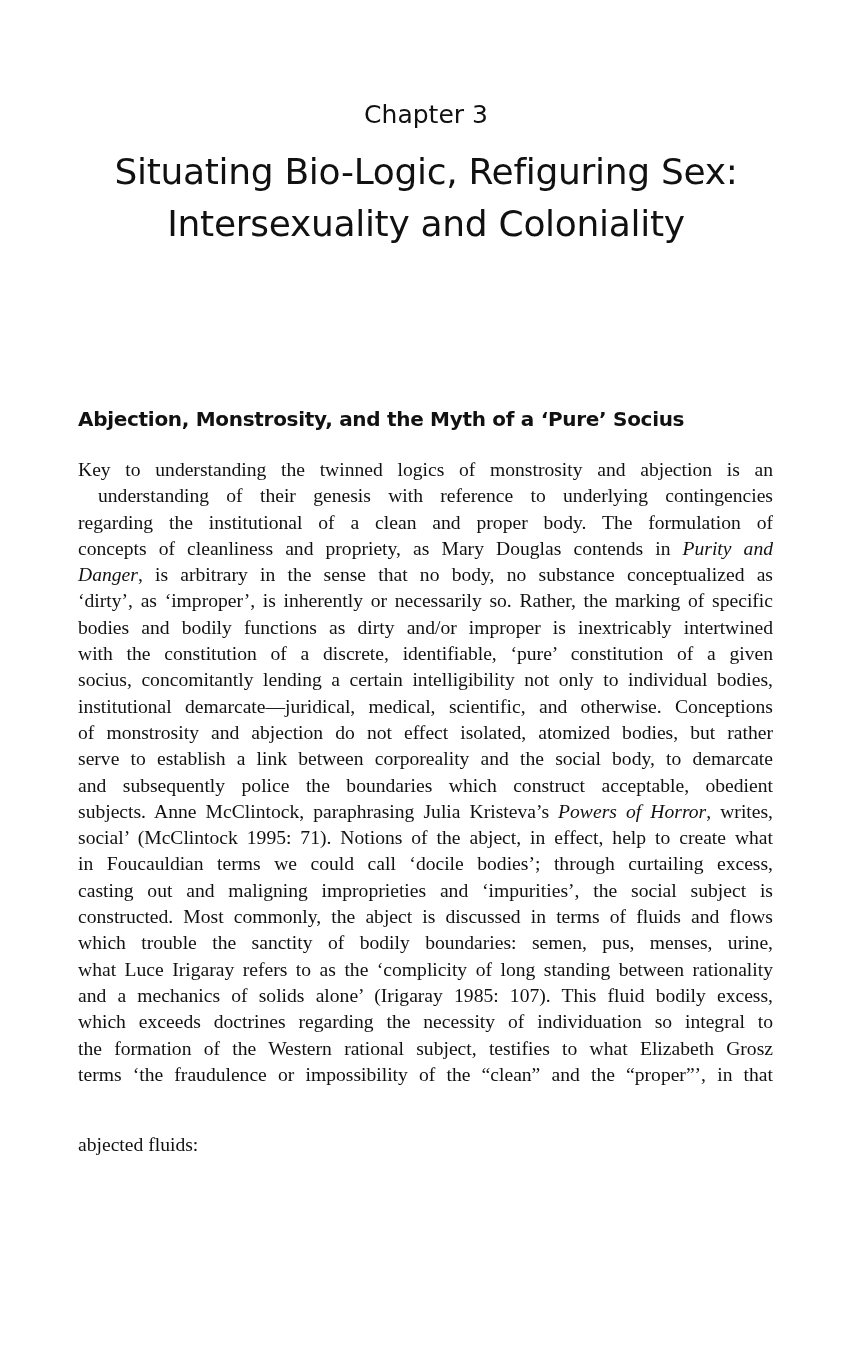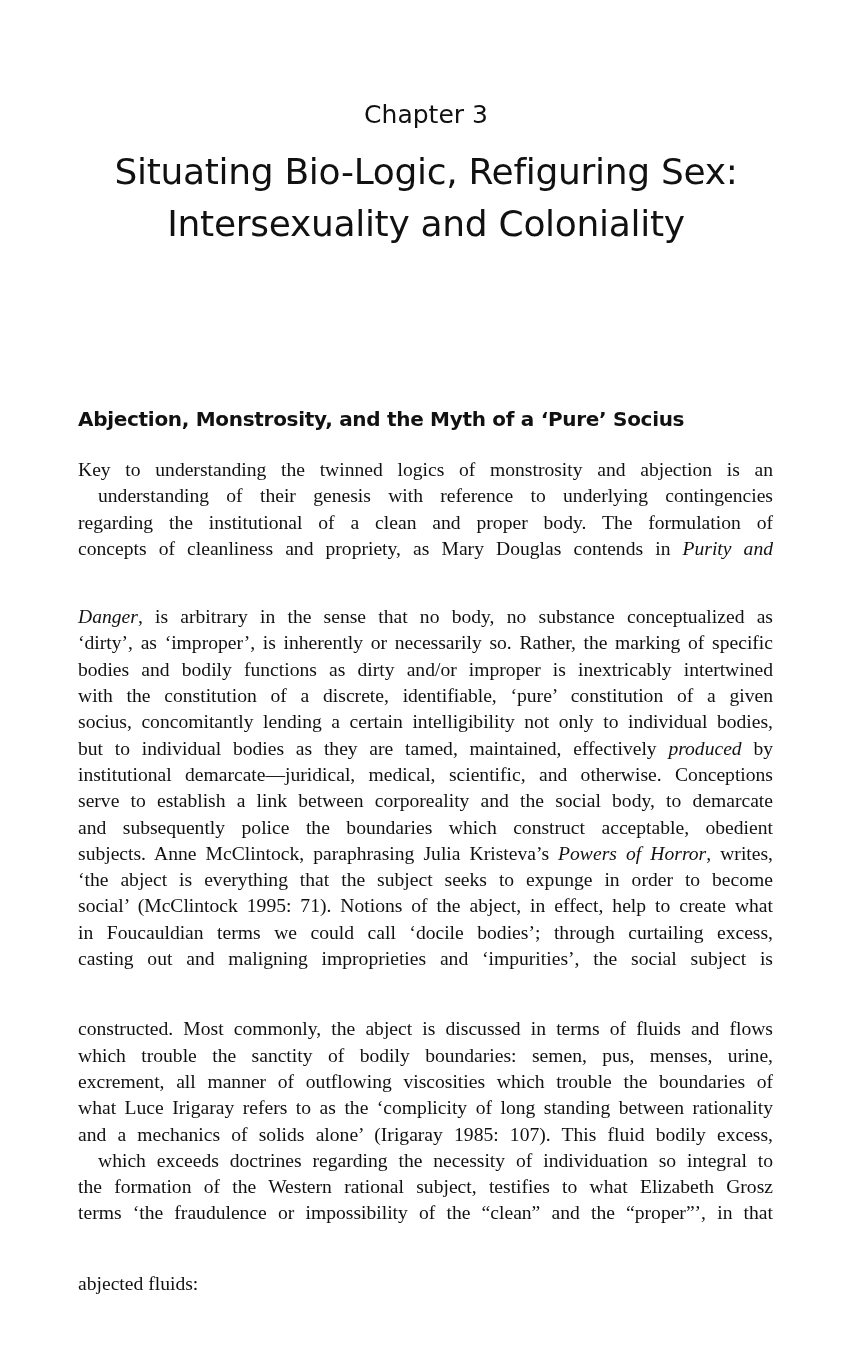--- a/index.html
+++ b/index.html
@@ -41,37 +41,35 @@
     <div>Intersexuality and Coloniality</div>
   </div>
 
   <div class="section-heading">Abjection, Monstrosity, and the Myth of a ‘Pure’ Socius</div>
 
   <div class="body-text" id="body-text">
       <div class="line" style="white-space: nowrap; display: block; word-spacing: 0px;"><span>Key to understanding the twinned logics of monstrosity and abjection is an</span></div>
       <div class="line" style="white-space: nowrap; display: block; word-spacing: 0px; margin-left: 20px;"><span>understanding of their genesis with reference to underlying contingencies</span></div>
       <div class="line" style="white-space: nowrap; display: block; word-spacing: 0px;"><span>regarding the institutional of a clean and proper body. The formulation of</span></div>
       <div class="line" style="white-space: nowrap; display: block; word-spacing: 0px;"><span>concepts of cleanliness and propriety, as Mary Douglas contends in </span><i>Purity and</i></div>
-      <div class="line" style="white-space: nowrap; display: block; word-spacing: 0px; margin-top: 42px;"><i>Danger</i><span>, is arbitrary in the sense that no body, no substance conceptualized as</span></div>
+      <div class="line" style="white-space: nowrap; display: block; word-spacing: 0px;"><i>Danger</i><span>, is arbitrary in the sense that no body, no substance conceptualized as</span></div>
       <div class="line" style="white-space: nowrap; display: block; word-spacing: 0px;"><span>‘dirty’, as ‘improper’, is inherently or necessarily so. Rather, the marking of specific</span></div>
       <div class="line" style="white-space: nowrap; display: block; word-spacing: 0px;"><span>bodies and bodily functions as dirty and/or improper is inextricably intertwined</span></div>
       <div class="line" style="white-space: nowrap; display: block; word-spacing: 0px;"><span>with the constitution of a discrete, identifiable, ‘pure’ constitution of a given</span></div>
       <div class="line" style="white-space: nowrap; display: block; word-spacing: 0px;"><span>socius, concomitantly lending a certain intelligibility not only to individual bodies,</span></div>
-      <div class="line" style="white-space: nowrap; display: block; word-spacing: 0px;"><span>but to individual bodies as they are tamed, maintained, effectively </span><i>produced</i><span> by</span></div>
       <div class="line" style="white-space: nowrap; display: block; word-spacing: 0px;"><span>institutional demarcate—juridical, medical, scientific, and otherwise. Conceptions</span></div>
+      <div class="line" style="white-space: nowrap; display: block; word-spacing: 0px;"><span>of monstrosity and abjection do not effect isolated, atomized bodies, but rather</span></div>
       <div class="line" style="white-space: nowrap; display: block; word-spacing: 0px;"><span>serve to establish a link between corporeality and the social body, to demarcate</span></div>
       <div class="line" style="white-space: nowrap; display: block; word-spacing: 0px;"><span>and subsequently police the boundaries which construct acceptable, obedient</span></div>
       <div class="line" style="white-space: nowrap; display: block; word-spacing: 0.00173611px;"><span>subjects. Anne McClintock, paraphrasing Julia Kristeva’s </span><i>Powers of Horror</i><span>, writes,</span></div>
-      <div class="line" style="white-space: nowrap; display: block; word-spacing: 0px;"><span>‘the abject is everything that the subject seeks to expunge in order to become</span></div>
       <div class="line" style="white-space: nowrap; display: block; word-spacing: 0px;"><span>social’ (McClintock 1995: 71). Notions of the abject, in effect, help to create what</span></div>
       <div class="line" style="white-space: nowrap; display: block; word-spacing: 0px;"><span>in Foucauldian terms we could call ‘docile bodies’; through curtailing excess,</span></div>
       <div class="line" style="white-space: nowrap; display: block; word-spacing: 0px;"><span>casting out and maligning improprieties and ‘impurities’, the social subject is</span></div>
-      <div class="line" style="white-space: nowrap; display: block; word-spacing: 0px; margin-top: 44px;"><span>constructed. Most commonly, the abject is discussed in terms of fluids and flows</span></div>
+      <div class="line" style="white-space: nowrap; display: block; word-spacing: 0px;"><span>constructed. Most commonly, the abject is discussed in terms of fluids and flows</span></div>
       <div class="line" style="white-space: nowrap; display: block; word-spacing: 0px;"><span>which trouble the sanctity of bodily boundaries: semen, pus, menses, urine,</span></div>
-      <div class="line" style="white-space: nowrap; display: block; word-spacing: 0px;"><span>excrement, all manner of outflowing viscosities which trouble the boundaries of</span></div>
       <div class="line" style="white-space: nowrap; display: block; word-spacing: 0px;"><span>what Luce Irigaray refers to as the ‘complicity of long standing between rationality</span></div>
       <div class="line" style="white-space: nowrap; display: block; word-spacing: 0px;"><span>and a mechanics of solids alone’ (Irigaray 1985: 107). This fluid bodily excess,</span></div>
-      <div class="line" style="white-space: nowrap; display: block; word-spacing: 0px; margin-left: 20px;"><span>which exceeds doctrines regarding the necessity of individuation so integral to</span></div>
+      <div class="line" style="white-space: nowrap; display: block; word-spacing: 0px;"><span>which exceeds doctrines regarding the necessity of individuation so integral to</span></div>
       <div class="line" style="white-space: nowrap; display: block; word-spacing: 0px;"><span>the formation of the Western rational subject, testifies to what Elizabeth Grosz</span></div>
       <div class="line" style="white-space: nowrap; display: block; word-spacing: 0px;"><span>terms ‘the fraudulence or impossibility of the “clean” and the “proper”’, in that</span></div>
       <div class="line last"><span>abjected fluids:</span></div>
     </div>
 </div>
 
 </body></html>

